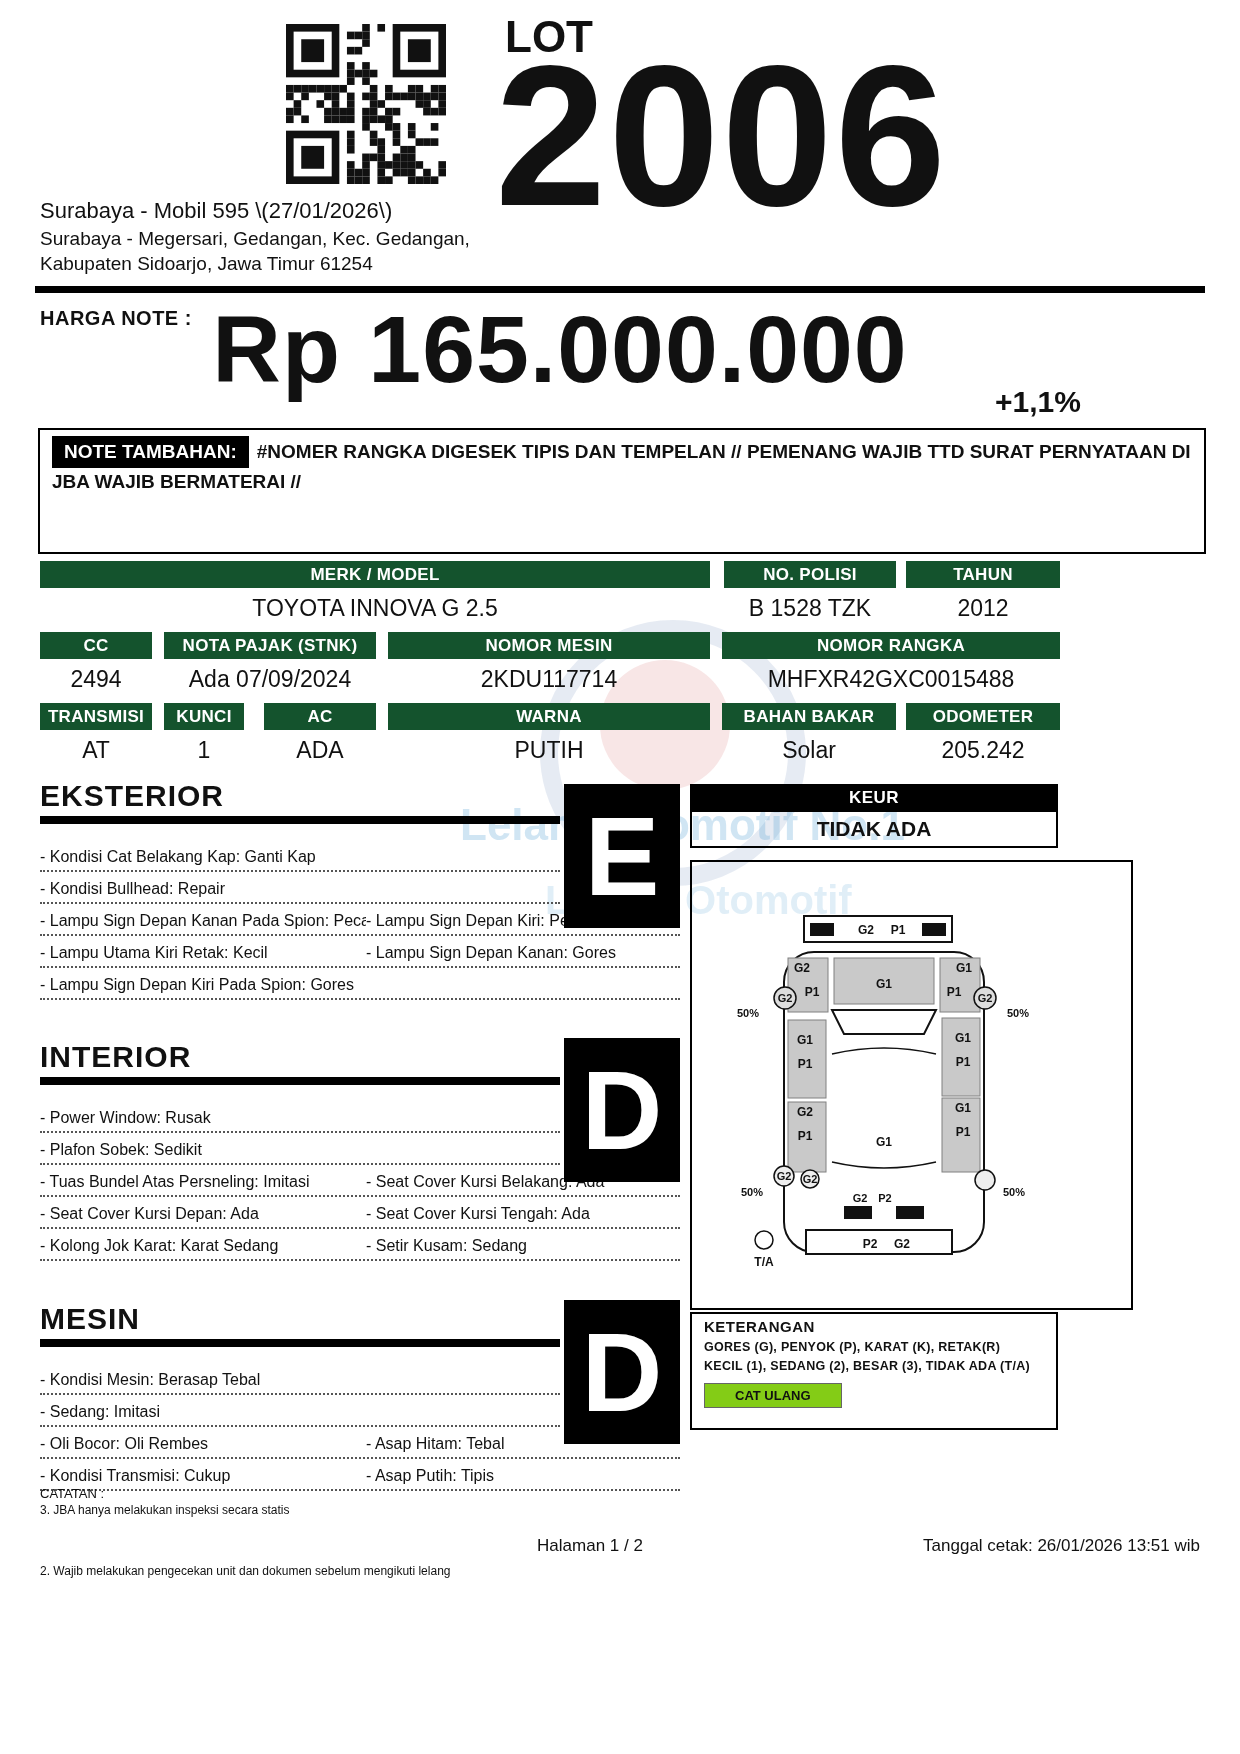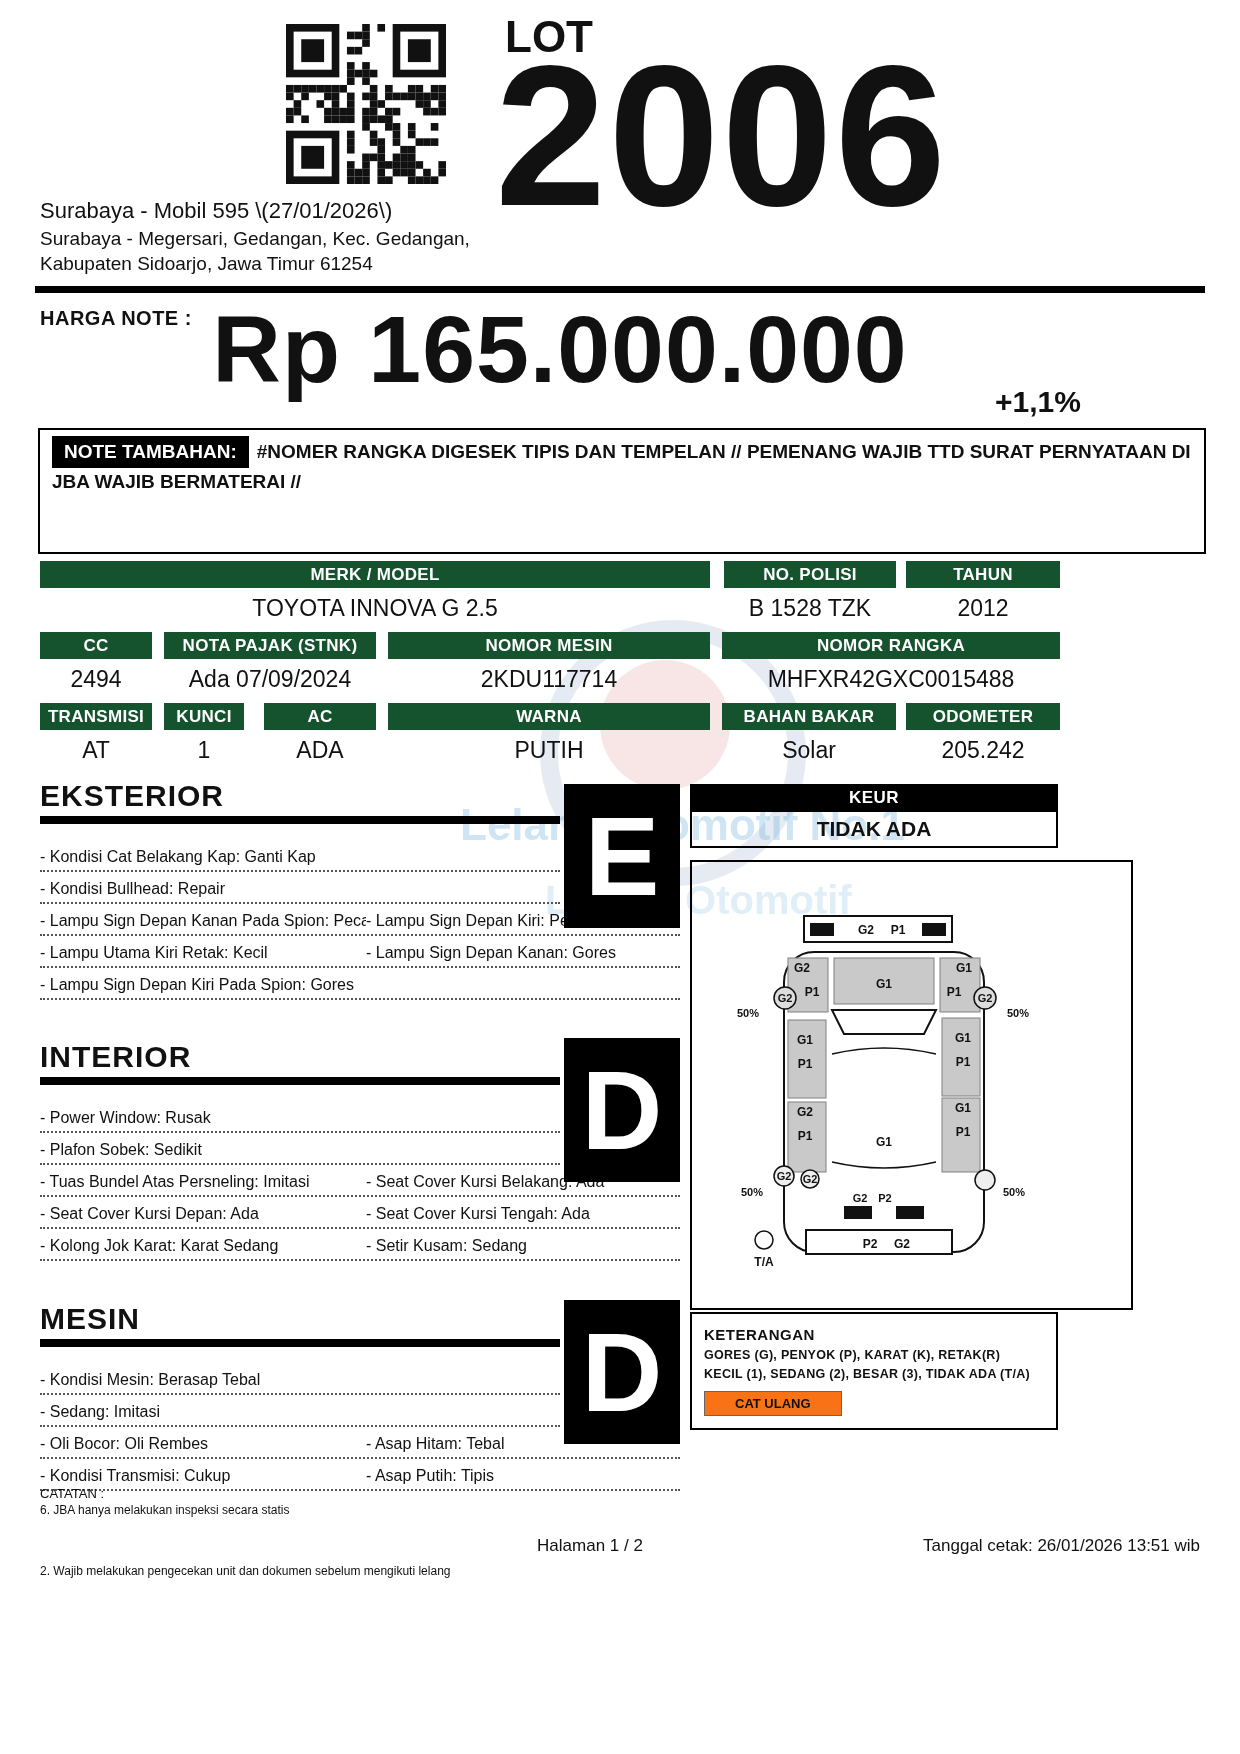--- a/index.html
+++ b/index.html
@@ -52,24 +52,24 @@
   .keur-bar{background:#000;color:#fff;font-weight:bold;font-size:17px;text-align:center;height:28px;line-height:28px;letter-spacing:.5px;}
   .keur-val{border:2px solid #000;border-top:none;box-sizing:border-box;font-size:21px;font-weight:bold;text-align:center;height:36px;line-height:34px;}
 
   .diagram-box{left:690px;top:860px;width:443px;height:450px;border:2px solid #000;box-sizing:border-box;}
   .gp{fill:#c9c9c9;stroke:#808080;stroke-width:1;}
   .ln{fill:#fff;stroke:#111;stroke-width:2;}
   .ln2{fill:none;stroke:#111;stroke-width:1.5;}
   .dt{font-family:"Liberation Sans",sans-serif;font-size:12px;font-weight:bold;fill:#111;text-anchor:middle;}
   .ds{font-family:"Liberation Sans",sans-serif;font-size:11px;font-weight:bold;fill:#111;text-anchor:middle;}
 
-  .ket-box{left:690px;top:1312px;width:368px;height:118px;border:2px solid #000;box-sizing:border-box;padding:12px 12px;}
+  .ket-box{left:690px;top:1312px;width:368px;height:118px;border:2px solid #000;box-sizing:border-box;padding:4px 12px;}
   .ket-title{font-size:15px;font-weight:bold;letter-spacing:.5px;}
   .ket-line{font-size:12.5px;font-weight:bold;margin-top:5px;letter-spacing:.3px;}
-  .cat-ulang{display:inline-block;margin-top:10px;background:#f97316;border:1px solid #666;
+  .cat-ulang{display:inline-block;margin-top:10px;background:#84cc16;border:1px solid #666;
              padding:4px 30px;font-size:13px;font-weight:bold;}
 
   
   .catatan-title{left:40px;top:1486px;font-size:13px;}
   .catatan-1{left:40px;top:1503px;font-size:12px;}
   .catatan-2{left:40px;top:1564px;font-size:12px;}
   .page-info{left:0;top:1536px;width:1180px;text-align:center;font-size:17px;}
   .print-date{left:830px;top:1536px;width:370px;text-align:right;font-size:17px;}
 
   .qr{left:286px;top:24px;}
@@ -424,18 +424,18 @@
   </div>
 
   <div class="abs ket-box">
     <div class="ket-title">KETERANGAN</div>
     <div class="ket-line">GORES (G), PENYOK (P), KARAT (K), RETAK(R)</div>
     <div class="ket-line">KECIL (1), SEDANG (2), BESAR (3), TIDAK ADA (T/A)</div>
     <div class="cat-ulang">CAT ULANG</div>
   </div>
 
   <div class="abs catatan-title">CATATAN :</div>
-  <div class="abs catatan-1">6. JBA hanya melakukan inspeksi secara statis</div>
+  <div class="abs catatan-1">3. JBA hanya melakukan inspeksi secara statis</div>
   <div class="abs catatan-2">2. Wajib melakukan pengecekan unit dan dokumen sebelum mengikuti lelang</div>
   <div class="abs page-info">Halaman 1 / 2</div>
   <div class="abs print-date">Tanggal cetak: 26/01/2026 13:51 wib</div>
 
 </div>
 
 </body></html>

